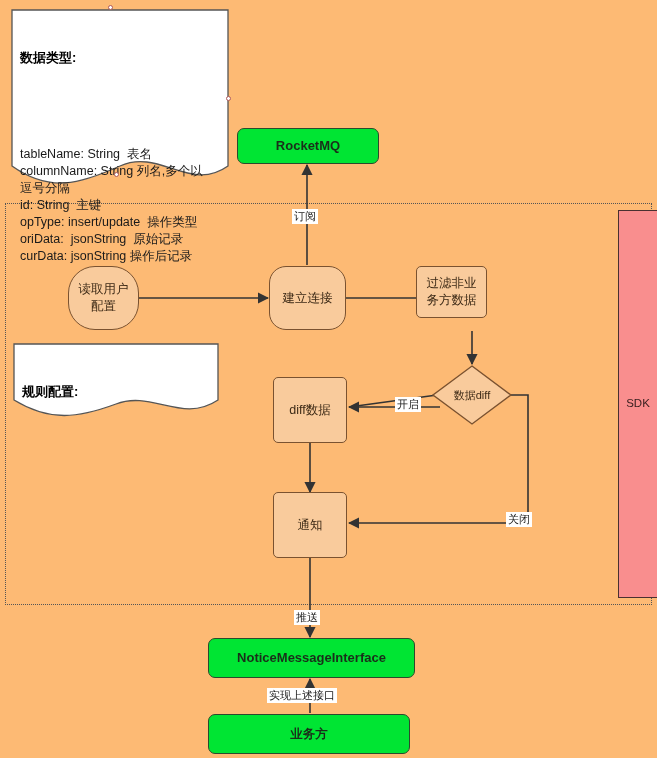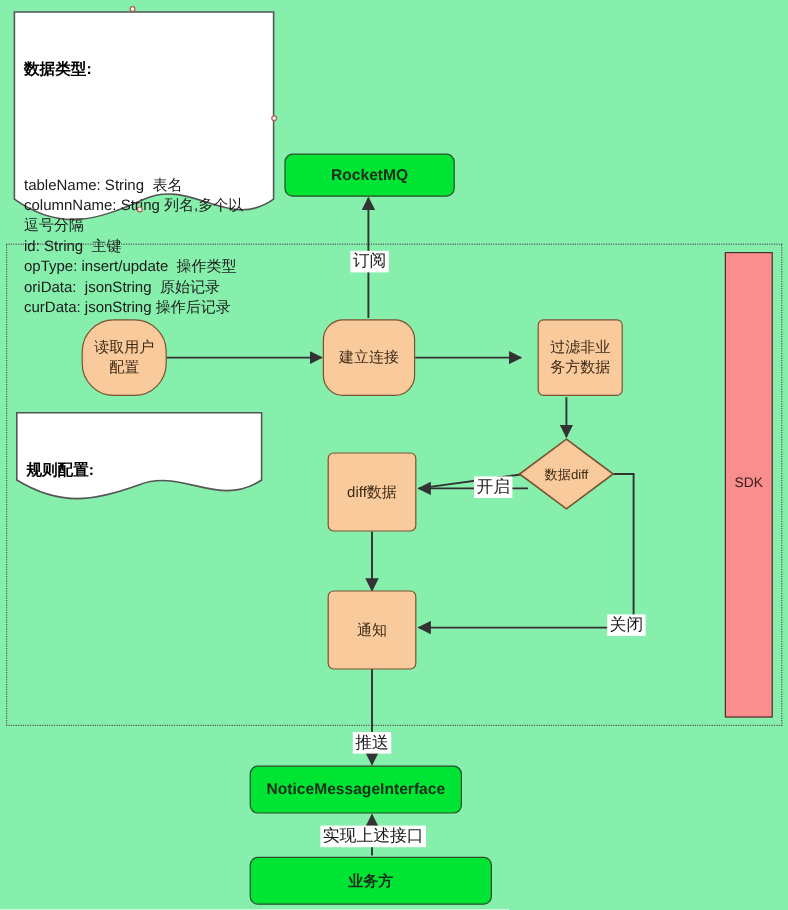--- a/index.html
+++ b/index.html
@@ -7,21 +7,21 @@
     padding: 0;
     background: #ffffff;
   }
   body {
     font-family: "Liberation Sans", "DejaVu Sans", sans-serif;
   }
   #canvas {
     position: relative;
     width: 657px;
     height: 758px;
-    background: #86efac;
+    background: #fdba74;
     overflow: hidden;
     text-decoration: underline;
   }
   svg#wires {
     position: absolute;
     left: 0;
     top: 0;
     width: 657px;
     height: 758px;
     pointer-events: none;
@@ -57,20 +57,21 @@
     color: #1a2e1a;
     font-size: 12.5px;
     font-weight: bold;
   }
   .node-sdk {
     background: #f98e8e;
     border: 1.4px solid #4a3030;
     border-radius: 0;
     color: #3a2020;
     font-size: 11.5px;
+    margin-left: 14px;
   }
   .diamond-wrap {
     position: absolute;
   }
   .diamond-label {
     position: absolute;
     left: 0;
     top: 0;
     width: 100%;
     height: 100%;
@@ -94,21 +95,21 @@
     line-height: 1.37;
     white-space: pre-wrap;
   }
   .note-title {
     font-weight: bold;
     font-size: 13px;
     color: #000;
   }
   .edge-label {
     position: absolute;
-    font-size: 14px;
+    font-size: 11px;
     color: #1a1a1a;
     background: #ffffff;
     padding: 0 2px;
     white-space: nowrap;
   }
   .container-dotted {
     position: absolute;
     box-sizing: border-box;
     border: 1.6px dotted #555;
     background: transparent;
@@ -193,21 +194,21 @@
 
   <div class="node node-orange" style="left:68px; top:266px; width:71px; height:64px; white-space:pre-line;border-radius:27px;">
     <span style="white-space:pre-line;">读取用户
 配置</span>
   </div>
 
   <div class="node node-orange" style="left:269px; top:266px; width:77px; height:64px;border-radius:17px;">
     <span>建立连接</span>
   </div>
 
-  <div class="node node-orange" style="left:448px; top:266px; width:71px; height:64px; white-space:pre-line;text-align:right;">
+  <div class="node node-orange" style="left:416px; top:266px; width:71px; height:52px; white-space:pre-line;text-align:right;">
     <span style="white-space:pre-line;">过滤非业
 务方数据</span>
   </div>
 
   <div class="diamond-wrap" style="left:431px; top:364px; width:82px; height:62px;">
     <svg width="82" height="62" viewBox="0 0 82 62">
       <polygon points="41,2 80,31 41,60 2,31" fill="#f9cb9c" stroke="#7a5230" stroke-width="1.4"></polygon>
     </svg>
     <div class="diamond-label">数据diff</div>
   </div>
@@ -217,21 +218,21 @@
   </div>
 
   <div class="node node-orange" style="left:273px; top:492px; width:74px; height:66px;">
     <span>通知</span>
   </div>
 
   <div class="node node-sdk" style="left:604px; top:210px; width:40px; height:388px;">
     <span>SDK</span>
   </div>
 
-  <div class="node node-green" style="left:208px; top:638px; width:177px; height:40px;">
+  <div class="node node-green" style="left:208px; top:638px; width:207px; height:40px;">
     <span>NoticeMessageInterface</span>
   </div>
 
   <div class="node node-green-plain" style="left:208px; top:714px; width:202px; height:40px;">
     <span>业务方</span>
   </div>
 
   <div class="edge-label" style="left:292px; top:209px;">订阅</div>
 
   <div class="edge-label" style="left:395px; top:397px;">开启</div>

